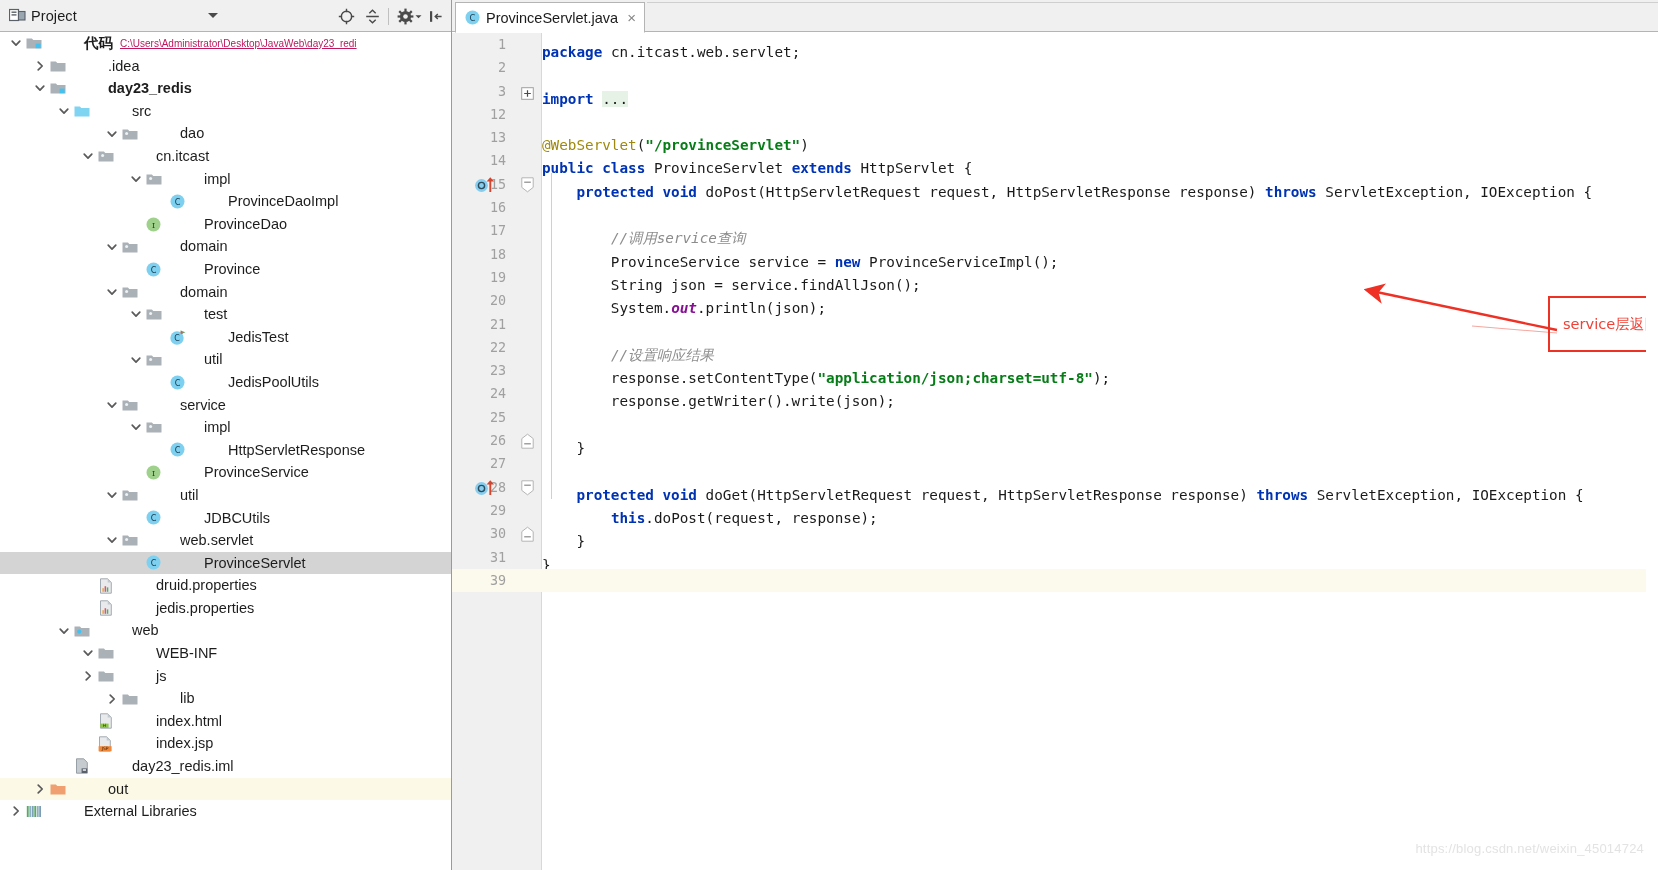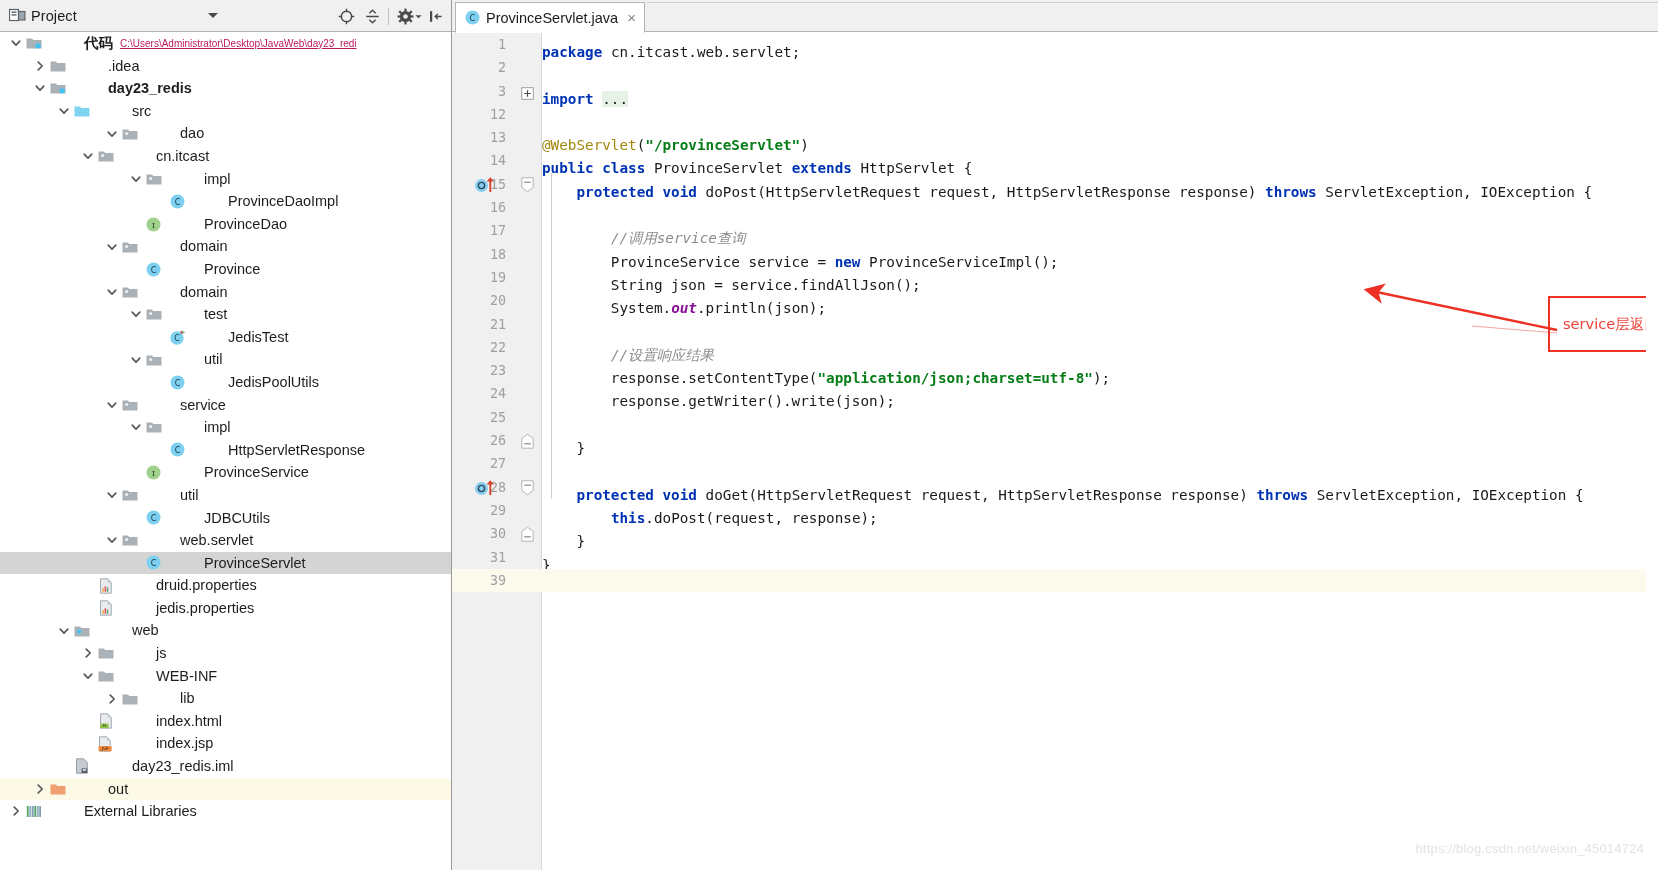--- a/index.html
+++ b/index.html
@@ -617,43 +617,43 @@
               <path d="M0.5 2.5h5.4l1.4 1.6h8.2v8.4H0.5z" fill="#aab2b8"></path>
               <circle cx="5.2" cy="7.6" r="2.1" fill="#43c2f0"></circle>
             </svg>
           </span>
           <span class="rlabel">web</span>
         </div>
         <div class="row">
           <span style="display: inline-block; flex: 0 0 auto; width: 80px;"></span>
           <span class="twisty">
             <svg width="12" height="12" viewBox="0 0 12 12">
+              <path d="M2.2 4.2 6 8.2 9.8 4.2" stroke="#5a5a5a" stroke-width="1.7" fill="none" stroke-linecap="round" stroke-linejoin="round"></path>
+            </svg>
+          </span>
+          <span class="ricon">
+            <svg width="16" height="14" viewBox="0 0 16 14">
+              <path d="M0.5 2.5h5.4l1.4 1.6h8.2v8.4H0.5z" fill="#aab2b8"></path>
+            </svg>
+          </span>
+          <span class="rlabel">WEB-INF</span>
+        </div>
+        <div class="row">
+          <span style="display: inline-block; flex: 0 0 auto; width: 80px;"></span>
+          <span class="twisty">
+            <svg width="12" height="12" viewBox="0 0 12 12">
               <path d="M4.2 2.2 8.2 6 4.2 9.8" stroke="#5a5a5a" stroke-width="1.7" fill="none" stroke-linecap="round" stroke-linejoin="round"></path>
             </svg>
           </span>
           <span class="ricon">
             <svg width="16" height="14" viewBox="0 0 16 14">
               <path d="M0.5 2.5h5.4l1.4 1.6h8.2v8.4H0.5z" fill="#aab2b8"></path>
             </svg>
           </span>
           <span class="rlabel">js</span>
-        </div>
-        <div class="row">
-          <span style="display: inline-block; flex: 0 0 auto; width: 80px;"></span>
-          <span class="twisty">
-            <svg width="12" height="12" viewBox="0 0 12 12">
-              <path d="M2.2 4.2 6 8.2 9.8 4.2" stroke="#5a5a5a" stroke-width="1.7" fill="none" stroke-linecap="round" stroke-linejoin="round"></path>
-            </svg>
-          </span>
-          <span class="ricon">
-            <svg width="16" height="14" viewBox="0 0 16 14">
-              <path d="M0.5 2.5h5.4l1.4 1.6h8.2v8.4H0.5z" fill="#aab2b8"></path>
-            </svg>
-          </span>
-          <span class="rlabel">WEB-INF</span>
         </div>
         <div class="row">
           <span style="display: inline-block; flex: 0 0 auto; width: 104px;"></span>
           <span class="twisty">
             <svg width="12" height="12" viewBox="0 0 12 12">
               <path d="M4.2 2.2 8.2 6 4.2 9.8" stroke="#5a5a5a" stroke-width="1.7" fill="none" stroke-linecap="round" stroke-linejoin="round"></path>
             </svg>
           </span>
           <span class="ricon">
             <svg width="16" height="14" viewBox="0 0 16 14">

